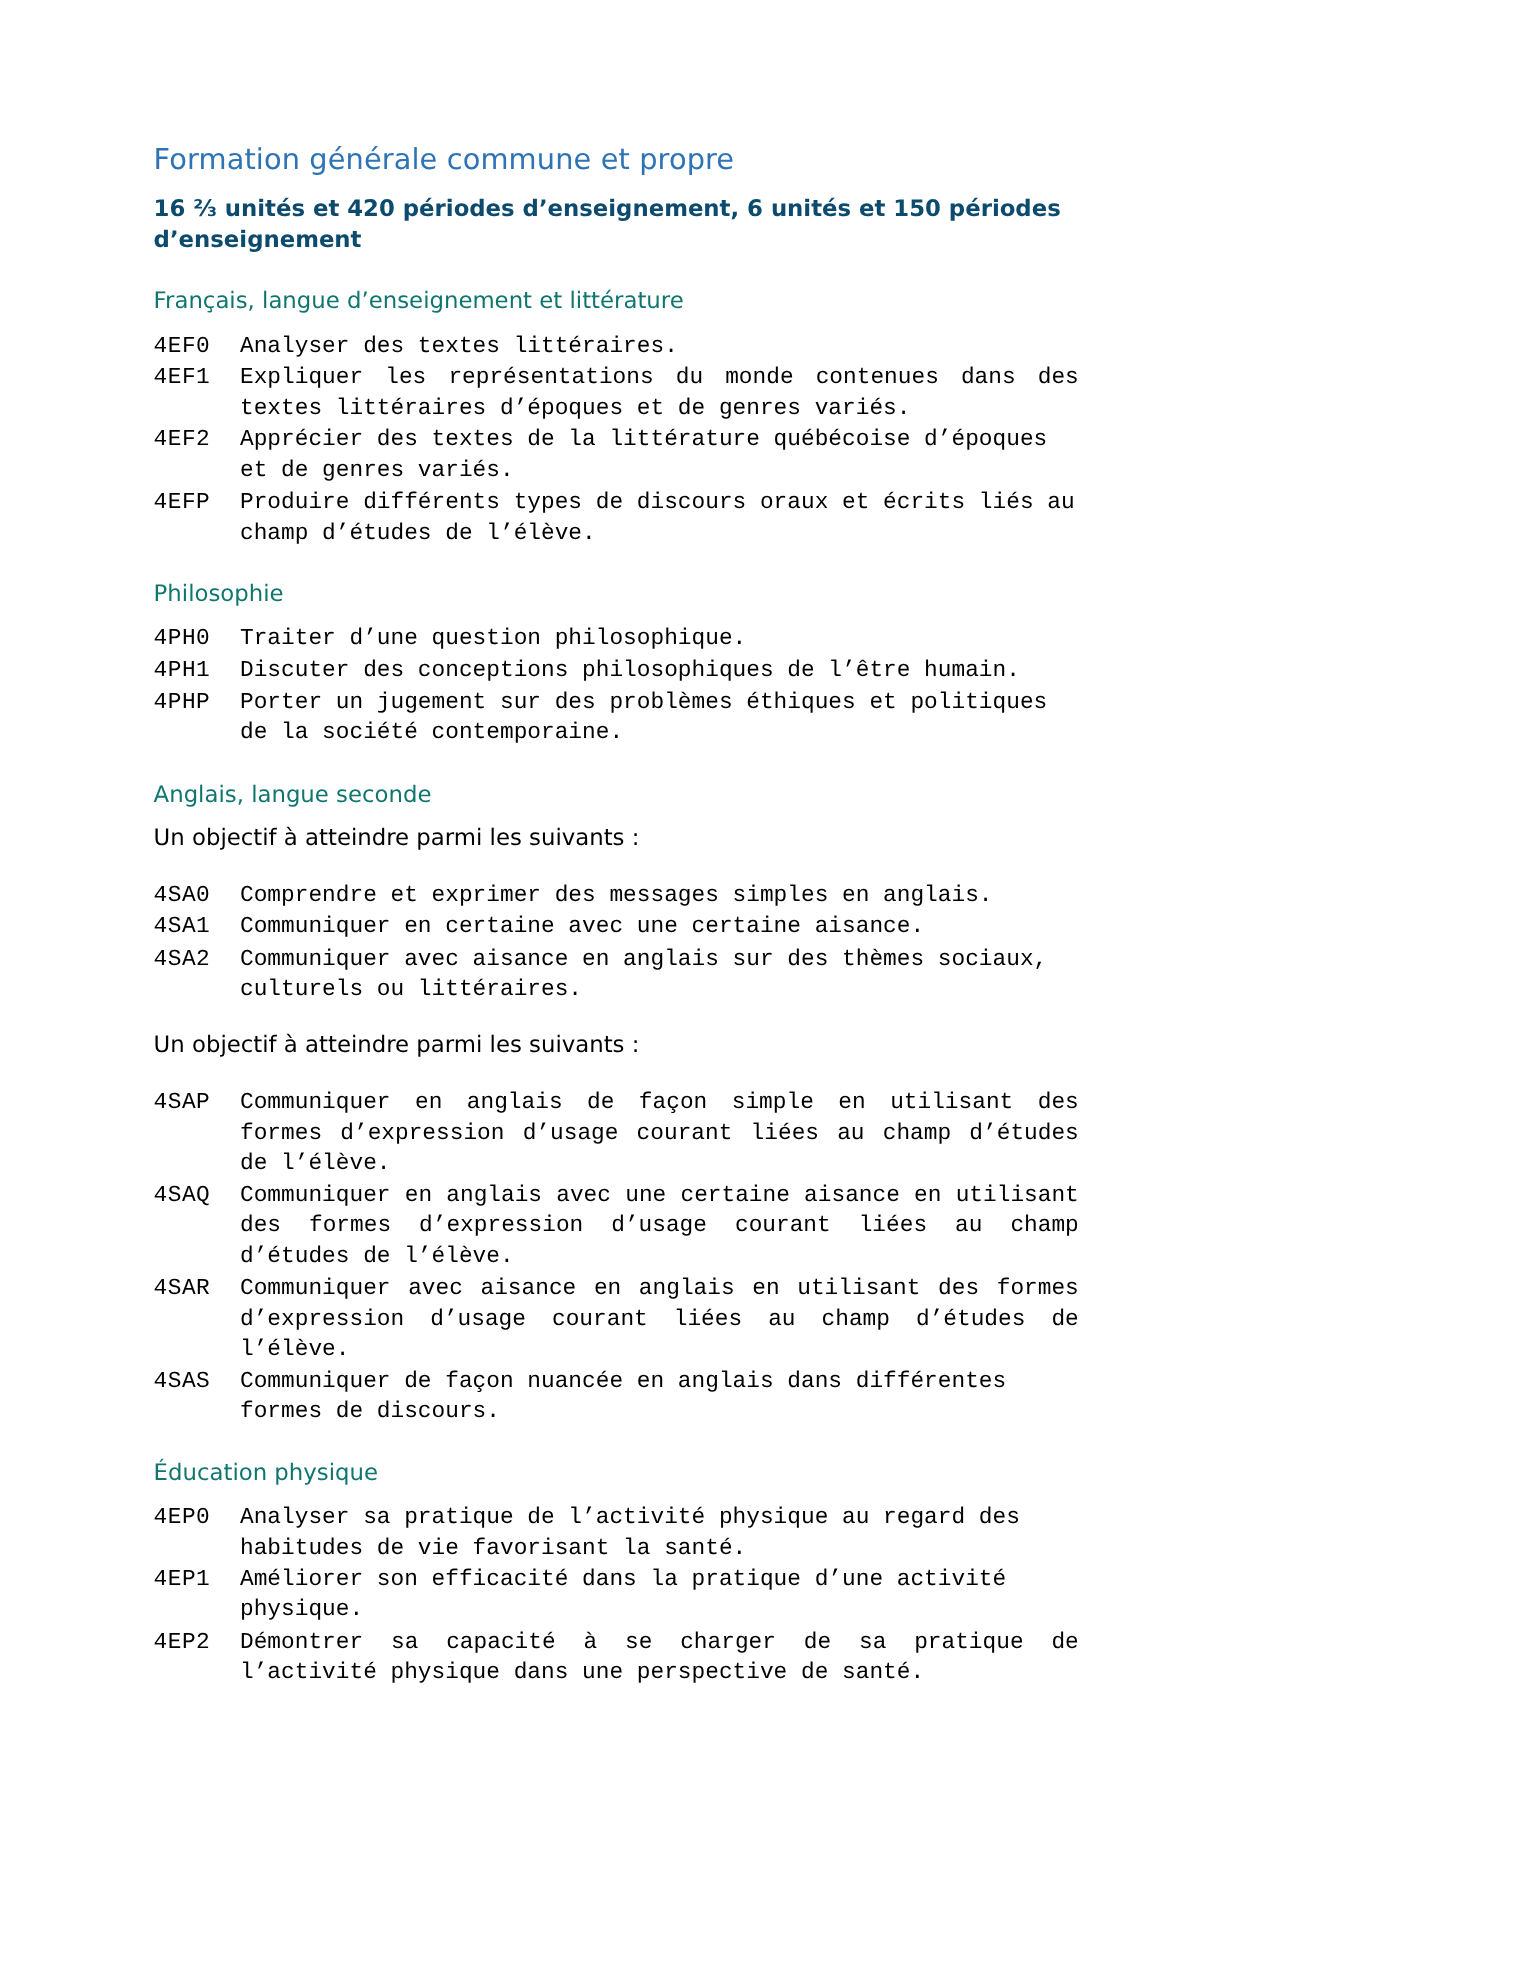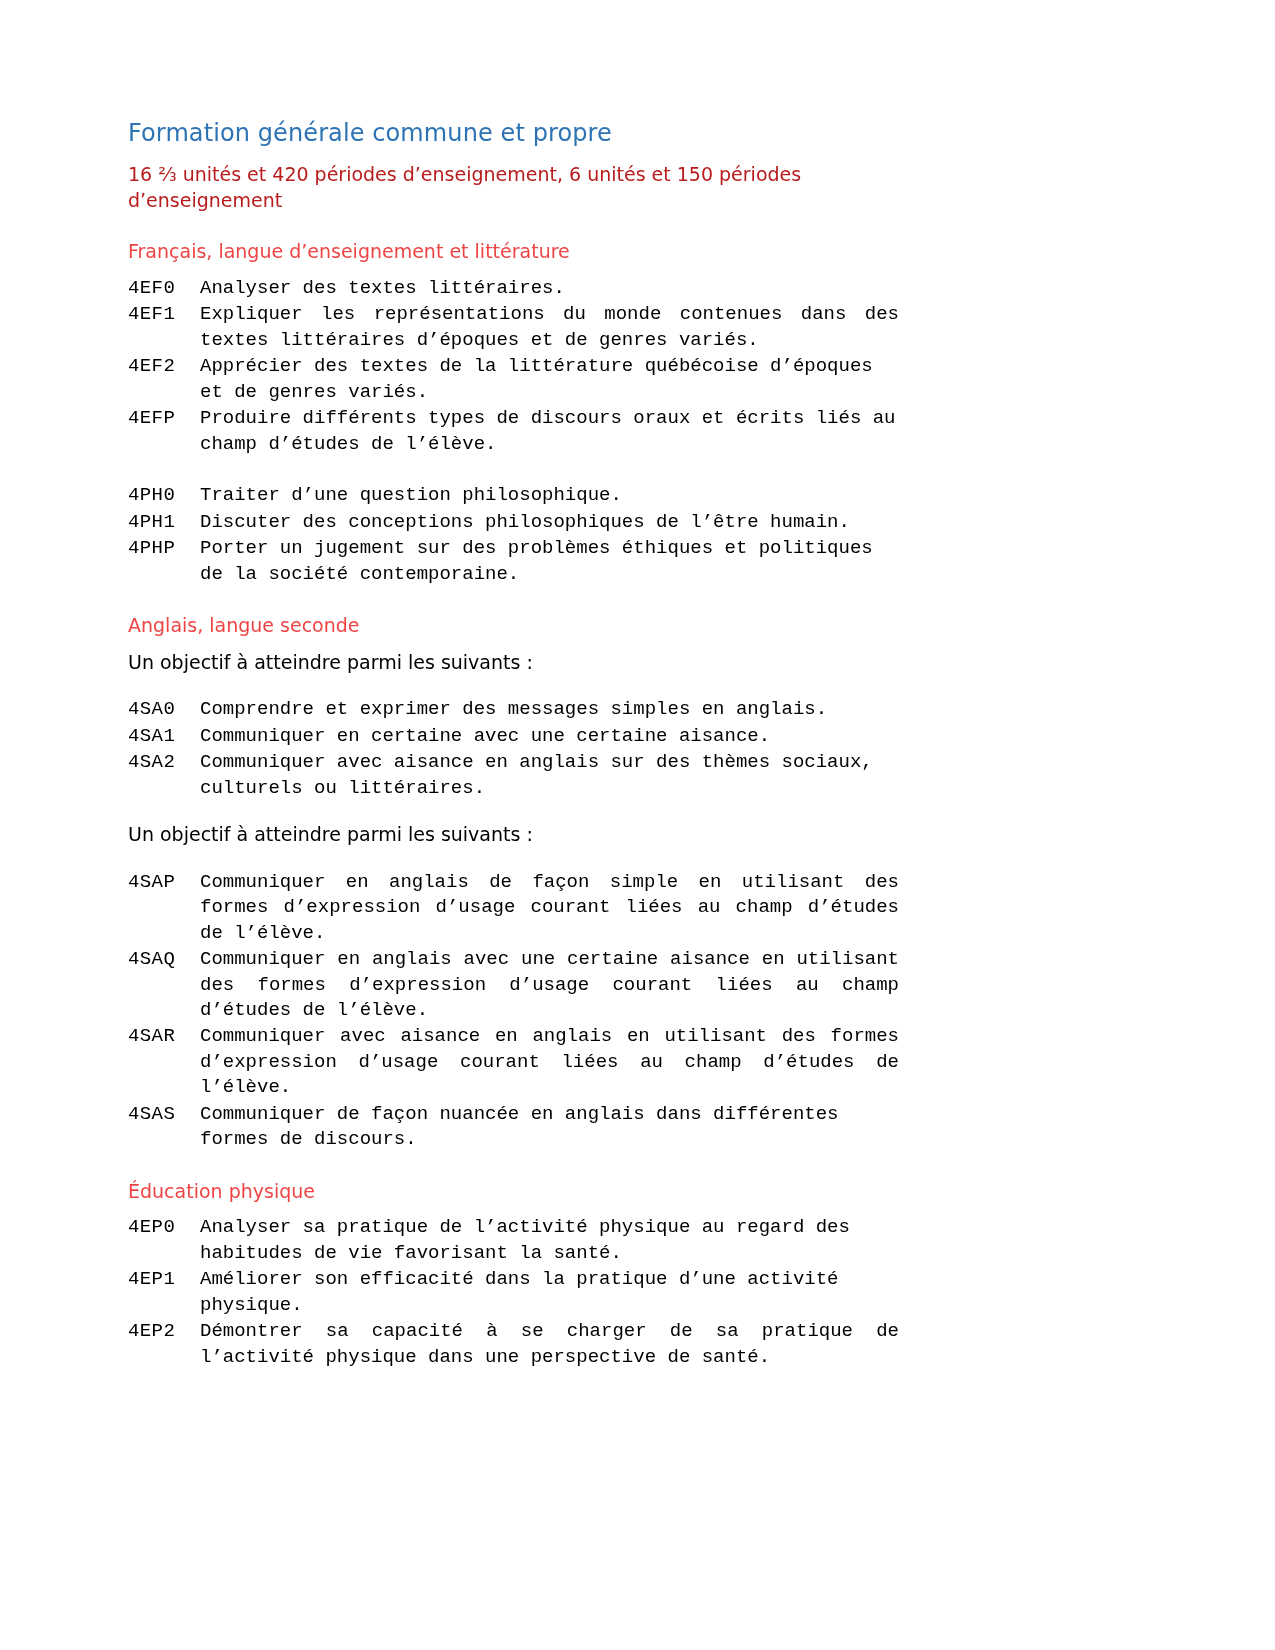--- a/index.html
+++ b/index.html
@@ -21,26 +21,27 @@
   .doc-title {
     color: #2e74b5;
     font-size: 24px;
     font-weight: normal;
     letter-spacing: 0.1px;
     margin: 0 0 14px 0;
     line-height: 1.25;
   }
   .subtitle {
     font-size: 19px;
-    color: #b91c1c;
+    color: #0c4a6e;
     margin: 1px 0 26px 0;
     line-height: 1.35;
+    font-weight: bold;
   }
   .section-head {
-    color: #ef4444;
+    color: #0f766e;
     font-size: 19px;
     font-weight: normal;
     margin: 0 0 12px 0;
     line-height: 1.3;
   }
   .section {
     margin-bottom: 26px;
   }
   .intro-line {
     font-size: 19px;
@@ -102,20 +103,21 @@
         <span class="comp-text">Apprécier des textes de la littérature québécoise d’époques et de genres variés.</span>
       </li>
       <li class="comp-row">
         <span class="comp-code">4EFP</span>
         <span class="comp-text">Produire différents types de discours oraux et écrits liés au champ d’études de l’élève.</span>
       </li>
     </ul>
   </div>
 
   <div class="section">
+    <h2 class="section-head">Philosophie</h2>
     <ul class="comp-list">
       <li class="comp-row">
         <span class="comp-code">4PH0</span>
         <span class="comp-text">Traiter d’une question philosophique.</span>
       </li>
       <li class="comp-row">
         <span class="comp-code">4PH1</span>
         <span class="comp-text">Discuter des conceptions philosophiques de l’être humain.</span>
       </li>
       <li class="comp-row">

